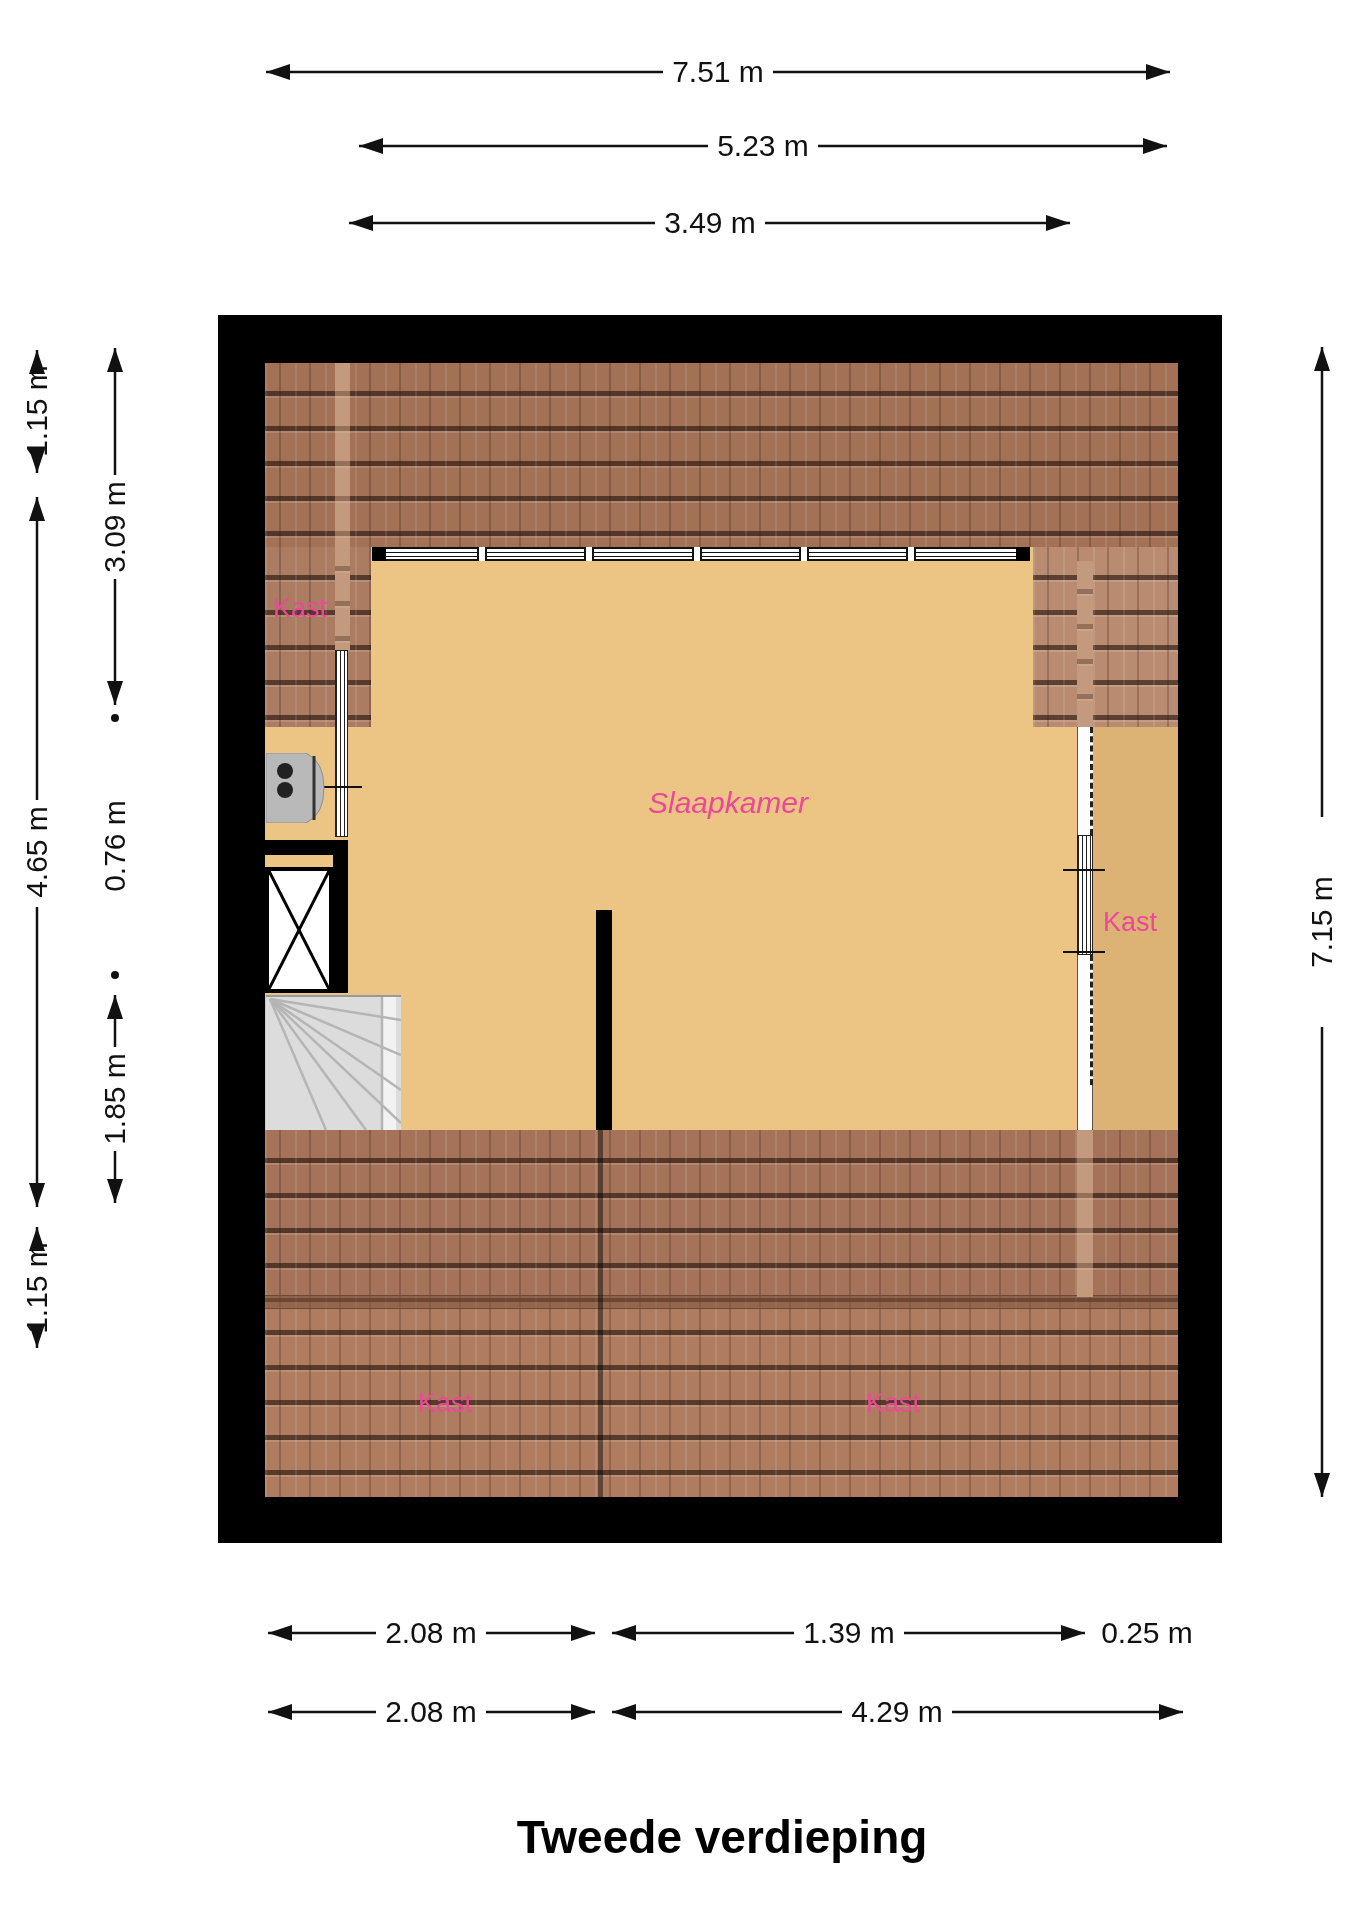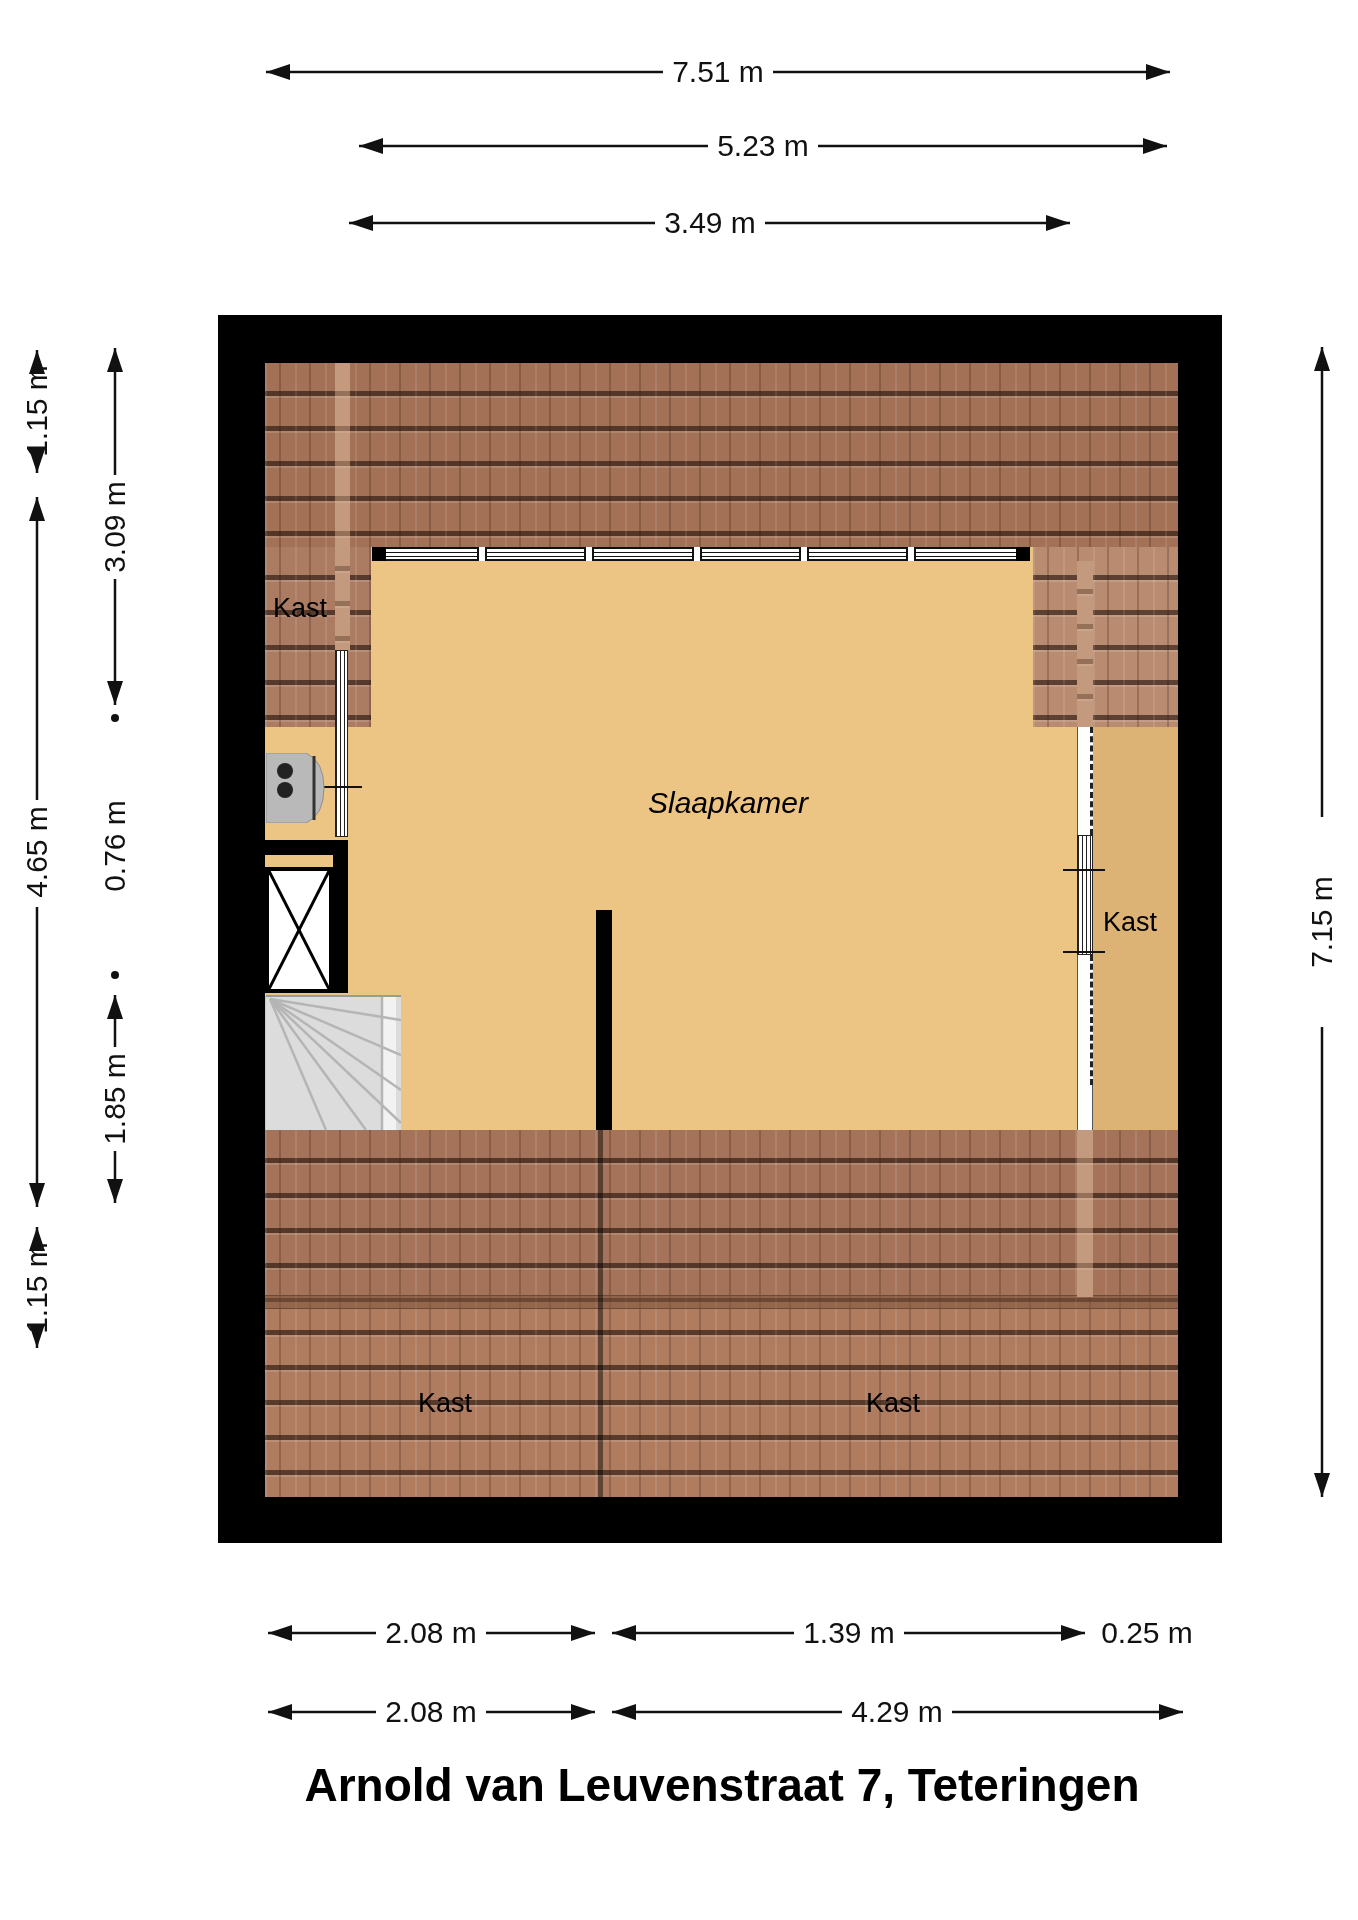--- a/index.html
+++ b/index.html
@@ -40,21 +40,21 @@
   }
   .win-dash{
     background:#fff;border-left:1px solid #555;border-right:3px dashed #222;box-sizing:border-box;
   }
   .win-white{background:#fff;border-left:1px solid #555;border-right:1px solid #555;box-sizing:border-box;}
   .tick{background:#111;height:2px;}
   
   .xbox{background:#fff;border:4px solid #000;box-sizing:border-box;}
   .black{background:#000;}
   
-  .room-label{transform:translate(-50%,-50%);white-space:nowrap;font-size:27px;color:#000000;}
+  .room-label{transform:translate(-50%,-50%);white-space:nowrap;font-size:27px;color:#ec4899;}
   .room-label--big{font-size:30px;font-style:italic;}
   .dim-label{transform:translate(-50%,-50%);white-space:nowrap;font-size:30px;color:#111;}
   .dim-label--v{transform:translate(-50%,-50%) rotate(-90deg);}
   .title{left:722px;text-align:center;transform:translateX(-50%);font-weight:bold;font-size:46px;color:#000;white-space:nowrap;}
   svg{display:block;}
   .dims{left:0;top:0;pointer-events:none;}
 </style>
 </head>
 <body>
 
@@ -197,15 +197,15 @@
   <div class="abs dim-label" style="left:897px;top:1712px;">4.29 m</div>
 
   <div class="abs dim-label dim-label--v" style="left:37px;top:411px;">1.15 m</div>
   <div class="abs dim-label dim-label--v" style="left:37px;top:852px;">4.65 m</div>
   <div class="abs dim-label dim-label--v" style="left:37px;top:1288px;">1.15 m</div>
   <div class="abs dim-label dim-label--v" style="left:115px;top:527px;">3.09 m</div>
   <div class="abs dim-label dim-label--v" style="left:115px;top:846px;">0.76 m</div>
   <div class="abs dim-label dim-label--v" style="left:115px;top:1099px;">1.85 m</div>
   <div class="abs dim-label dim-label--v" style="left:1322px;top:922px;">7.15 m</div>
 
-  <div class="abs title" style="top:1758px;">Arnold van Leuvenstraat 7, Teteringen</div>
+  <div class="abs title" style="top:1810px;">Tweede verdieping</div>
 
 </div>
 
 </body></html>

